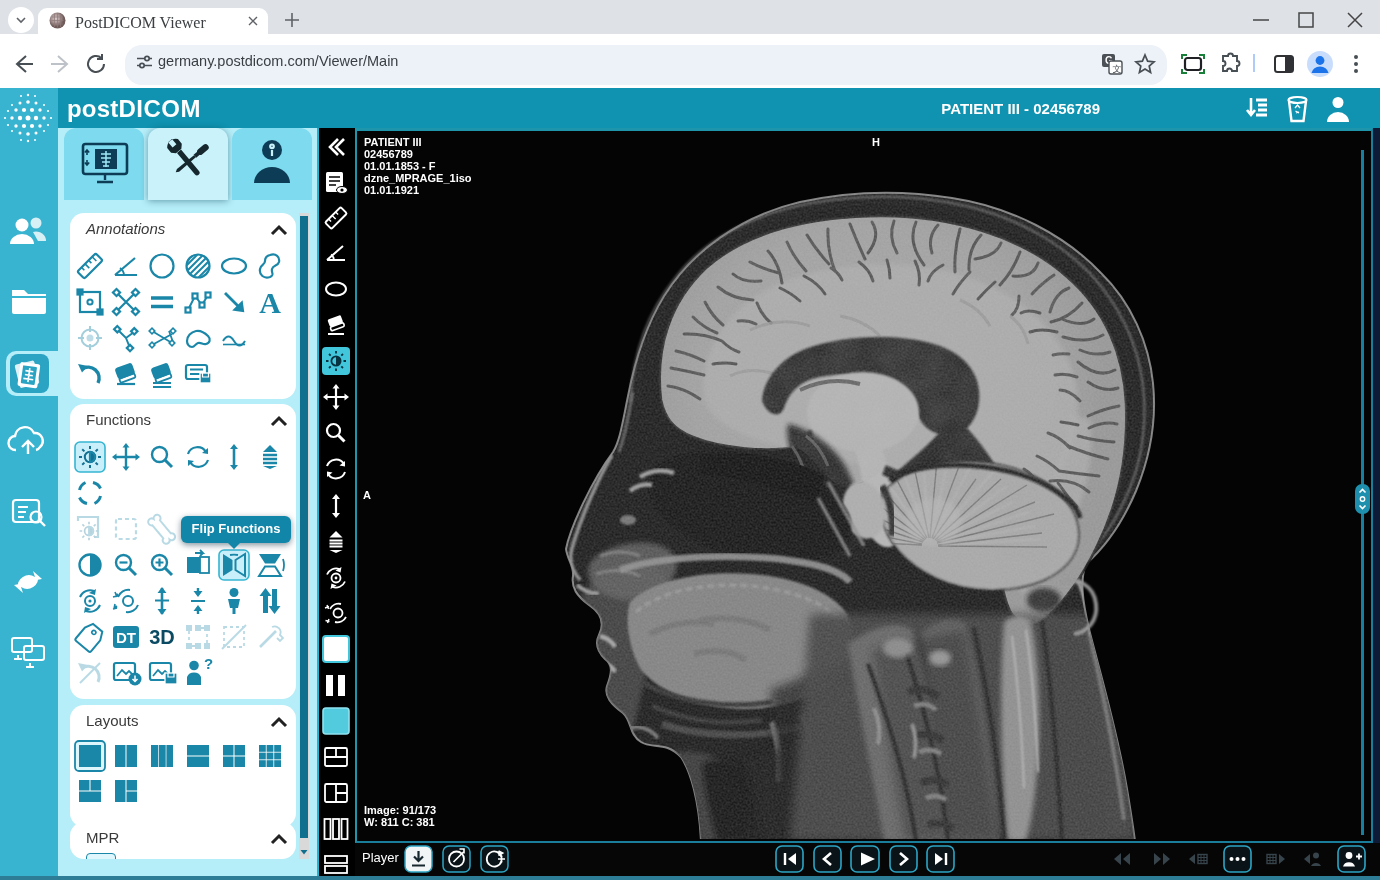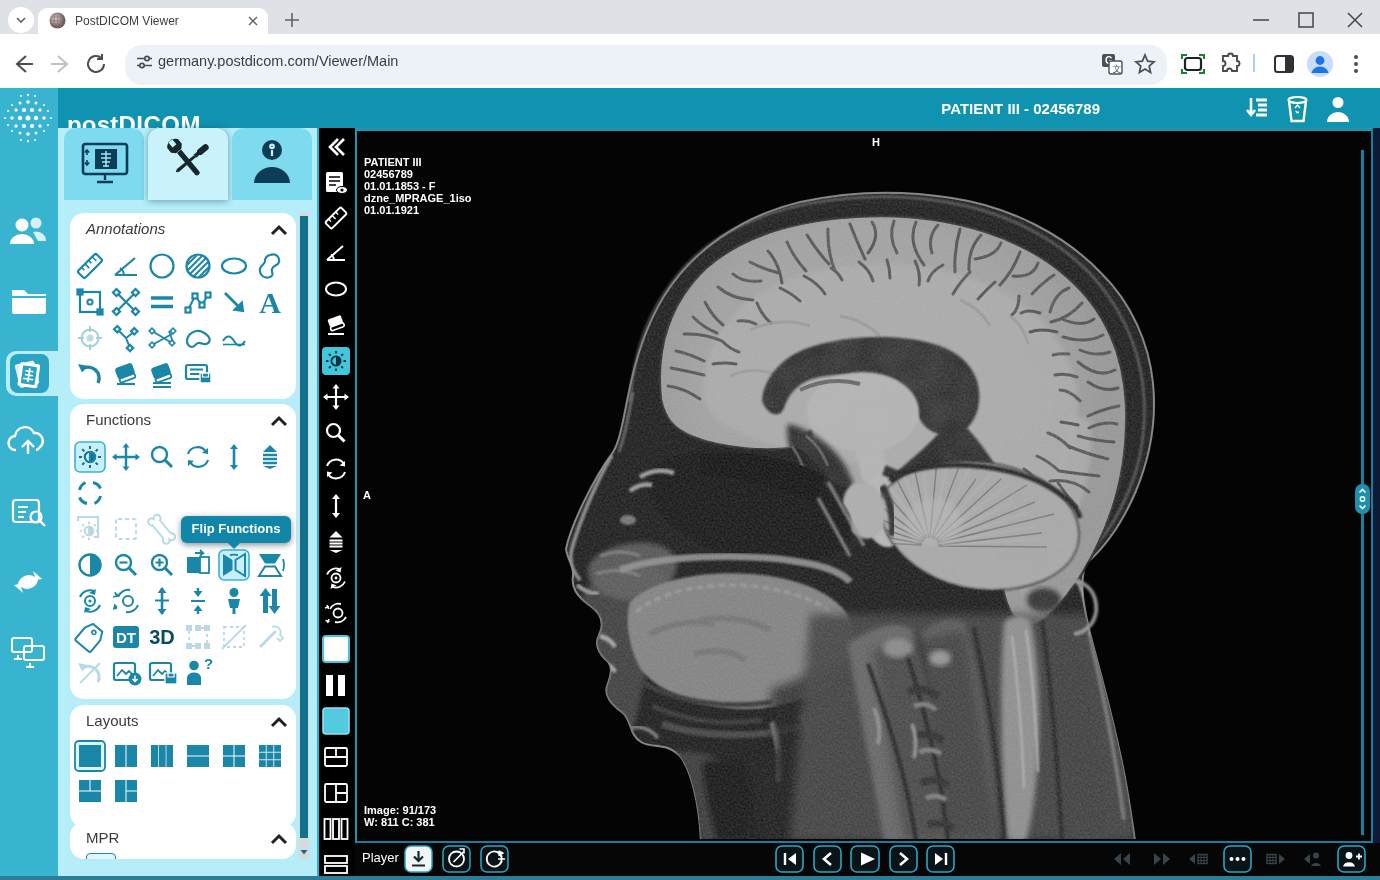--- a/index.html
+++ b/index.html
@@ -4,27 +4,27 @@
 <style>
   * { margin:0; padding:0; box-sizing:border-box; }
   html,body { width:1380px; height:880px; overflow:hidden; font-family:"Liberation Sans", sans-serif; }
   .abs { position:absolute; }
   body { position:relative; background:#fff; }
   svg { display:block; }
   
   #tabstrip { left:0; top:0; width:1380px; height:34px; background:#dee1e6; }
   #tabsearch { left:8px; top:7px; width:26px; height:26px; border-radius:50%; background:#fff; }
   #tab { left:38px; top:8px; width:230px; height:26px; background:#fff; border-radius:9px 9px 0 0; }
-  #tab .t { position:absolute; left:37px; top:6px; font-size:12px; color:#3c4043; }
+  #tab .t { position:absolute; left:37px; top:6px; font-size:16px; color:#3c4043;font-family:Liberation Serif, serif; }
   #toolbar { left:0; top:34px; width:1380px; height:54px; background:#ffffff; }
   #addr { left:125px; top:45px; width:1042px; height:40px; border-radius:17px; background:#edf1f8; }
   #addr .txt { position:absolute; left:33px; top:8px; font-size:14.5px; color:#3a3f44; }
   
   #appheader { left:58px; top:88px; width:1322px; height:40px; background:#0f93b0; }
-  #logo { left:67px; top:95px; color:#fff; font-size:24px; font-weight:bold; letter-spacing:0.2px;margin-top:16px; }
+  #logo { left:67px; top:95px; color:#fff; font-size:24px; font-weight:bold; letter-spacing:0.2px; }
   #ptitle { left:355px; top:100px; width:745px; text-align:right; color:#fff; font-size:15px; font-weight:bold; }
   
   #sidebar { left:0; top:88px; width:58px; height:792px; background:#39b4d0; }
   #sbsel { left:6px; top:351px; width:52px; height:45px; background:#b5edf8; border-radius:10px 0 0 10px; }
   #sbselsq { left:10px; top:354px; width:39px; height:39px; background:#2ba3c2; border-radius:8px; }
   
   #panel { left:58px; top:128px; width:260px; height:749px; background:#b5edf8; }
   .tab { position:absolute; top:128px; width:80px; height:72px; border-radius:12px 12px 0 0; background:#7edaee; }
   #tabB1 { left:64px; }
   #tabB2 { left:148px; background:#c9f2fb; box-shadow:0 1px 7px rgba(0,60,80,0.45); }
@@ -1009,21 +1009,21 @@
       <rect x="357" y="131" width="1014" height="708" filter="url(#nf2)" opacity="0.18" style="mix-blend-mode:multiply"></rect>
     </g>
 
   <path d="M898 474 C 940 460, 1000 462, 1044 484 C 1066 496, 1078 508, 1080 518" fill="none" stroke="#161616" stroke-width="5" filter="url(#blur1)"></path>
 
   <g clip-path="url(#headc)">
       <rect x="357" y="131" width="1014" height="708" filter="url(#nf)" opacity="0.36" style="mix-blend-mode:overlay"></rect>
     </g>
 </svg>
 <div class="abs" id="rstrip"></div>
-<div class="abs ovl" style="left:364px; top:137px;margin-top:20px;">PATIENT III<br>02456789<br>01.01.1853 - F<br>dzne_MPRAGE_1iso<br>01.01.1921</div>
+<div class="abs ovl" style="left:364px; top:137px;">PATIENT III<br>02456789<br>01.01.1853 - F<br>dzne_MPRAGE_1iso<br>01.01.1921</div>
 <div class="abs ovl" style="left:872px; top:137px;">H</div>
 <div class="abs ovl" style="left:363px; top:490px;">A</div>
 <div class="abs ovl" style="left:364px; top:805px;">Image: 91/173<br>W: 811 C: 381</div>
 
 <div class="abs" style="left:1361px; top:150px; width:3px; height:685px; background:#17809e;"></div>
 <div class="abs" style="left:1355px; top:484px; width:15px; height:30px; background:#1e90ae; border-radius:7px;"></div>
 <svg class="abs" style="left:1355px; top:484px;" width="15" height="30">
   <path d="M4.5 8.5 L7.5 5.5 L10.5 8.5" stroke="#fff" stroke-width="1.6" fill="none"></path>
   <circle cx="7.5" cy="15" r="2.2" fill="none" stroke="#fff" stroke-width="1.4"></circle>
   <path d="M4.5 21.5 L7.5 24.5 L10.5 21.5" stroke="#fff" stroke-width="1.6" fill="none"></path>

